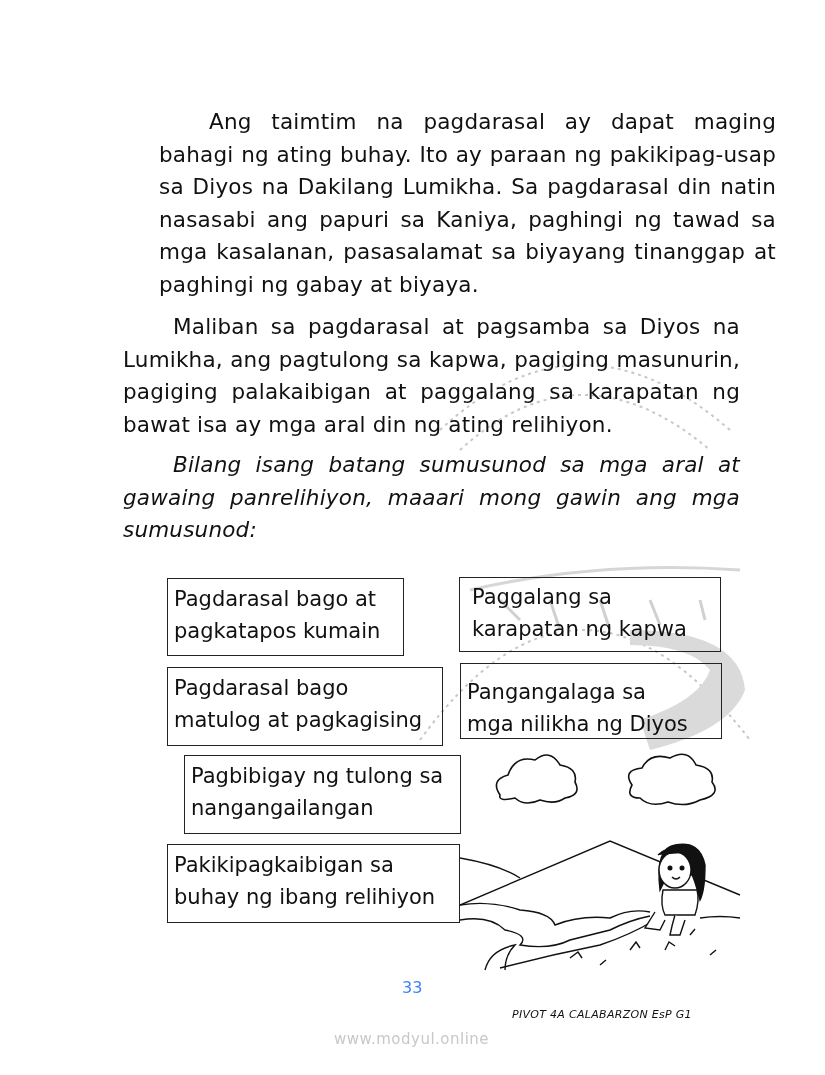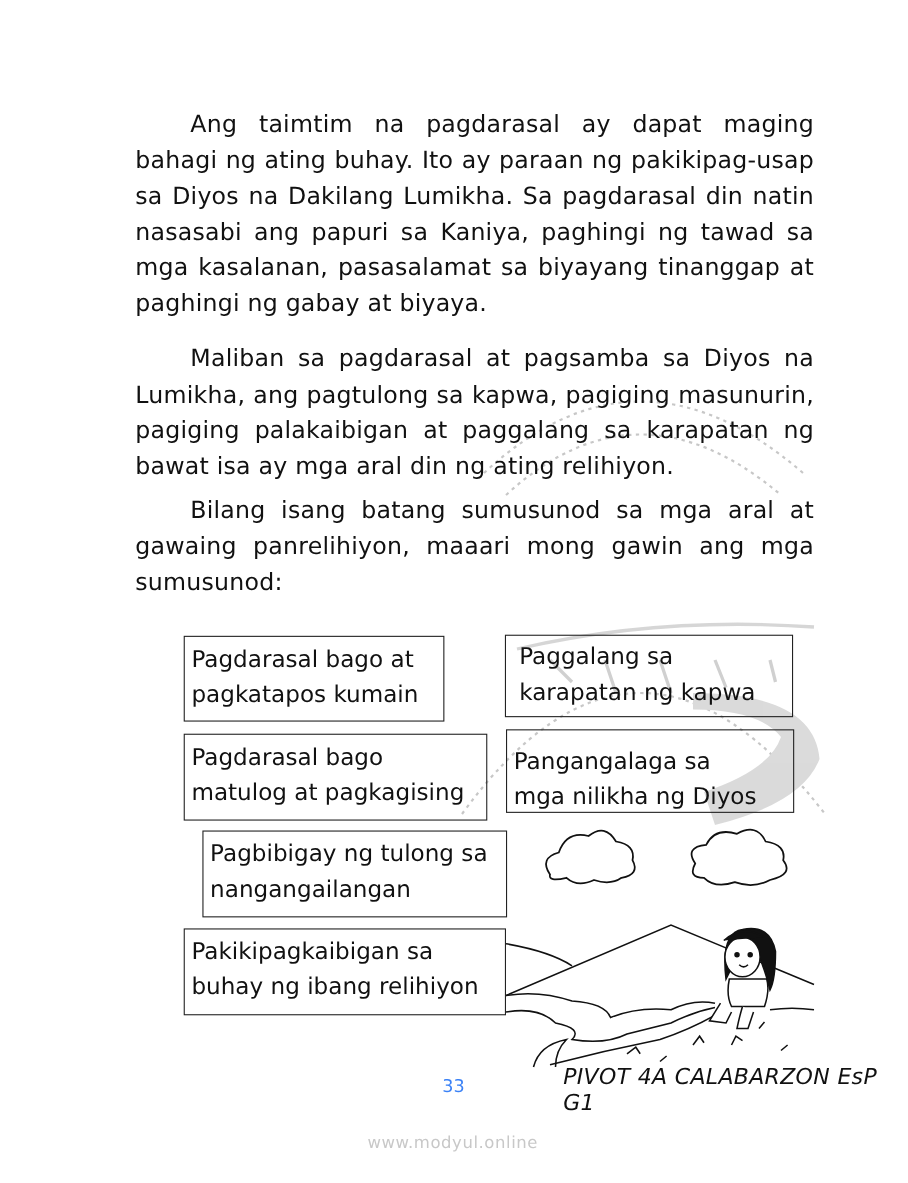--- a/index.html
+++ b/index.html
@@ -2,36 +2,36 @@
 <html><head>
   <meta charset="utf-8">
   <style>
     html, body { margin: 0; padding: 0; background: #ffffff; }
     body { width: 825px; height: 1075px; position: relative; overflow: hidden;
            font-family: "DejaVu Sans", sans-serif; color: #111; }
     .para { position: absolute; left: 123px; width: 617px; font-size: 21.5px;
             line-height: 32.5px; text-align: justify; text-align-last: left;
             letter-spacing: 0.2px; margin: 0; }
     .para .indent { display: inline-block; width: 50px; }
-    #p1 { top: 98px; }
+    #p1 { top: 106px; margin-left: 36px; }
     #p2 { top: 311px; }
-    #p3 { top: 449px; }
+    #p3 { top: 449px; font-style: italic; }
     .box { position: absolute; border: 1.5px solid #222; background: transparent;
            font-size: 21px; line-height: 32px; padding: 4px 6px; box-sizing: border-box;
            color: #111; white-space: pre-line; }
     #box1 { left: 167px; top: 578px; width: 237px; height: 78px; }
     #box2 { left: 167px; top: 667px; width: 276px; height: 79px; }
     #box3 { left: 184px; top: 755px; width: 277px; height: 79px; }
     #box4 { left: 167px; top: 844px; width: 293px; height: 79px; }
     #box5 { left: 459px; top: 577px; width: 262px; height: 75px; padding-top: 3px; padding-left: 12px; }
     #box6 { left: 460px; top: 663px; width: 262px; height: 76px; padding-top: 12px; }
     .seal { position: absolute; left: 400px; top: 300px; width: 360px; height: 460px; opacity: 0.55; }
     .scene { position: absolute; left: 460px; top: 740px; width: 300px; height: 240px; }
     .page-num { position: absolute; left: 402px; top: 978px; font-size: 16px; color: #3b82f6; }
-    .footer-label { position: absolute; left: 512px; top: 966px; font-size: 20px;
+    .footer-label { position: absolute; left: 512px; top: 1008px; font-size: 11px;
                     font-style: italic; color: #111; letter-spacing: 0.3px; }
     .watermark { position: absolute; left: 334px; top: 1030px; font-size: 15px; color: #c8c8c8;
                  letter-spacing: 0.5px; text-align: center; }
   </style>
 </head>
 <body>
 
 <svg class="seal" viewBox="0 0 360 460">
   <g fill="none" stroke="#9a9a9a" stroke-width="2" stroke-dasharray="3 4">
     <path d="M40 130 Q180 0 330 130"></path>

